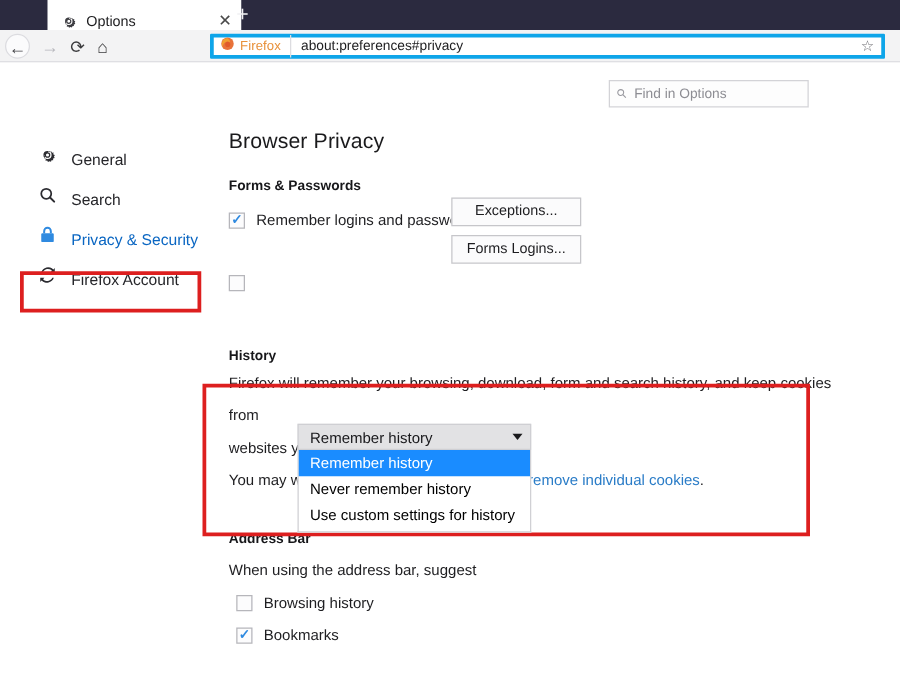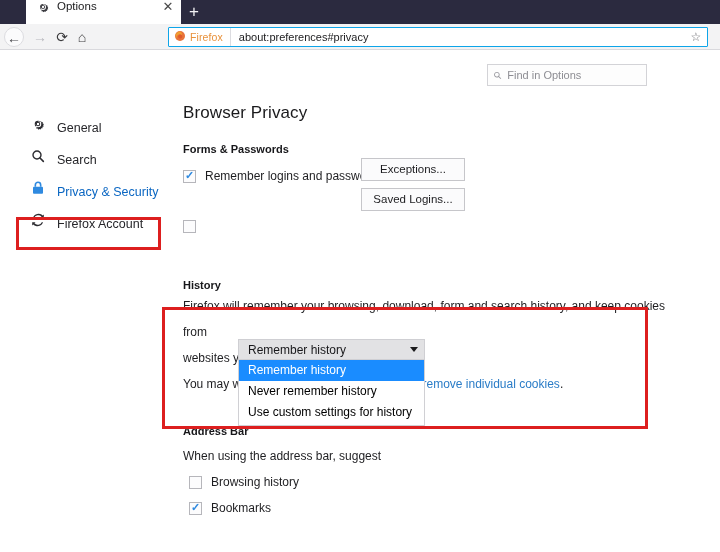--- a/index.html
+++ b/index.html
@@ -10,23 +10,23 @@
     overflow: hidden;
   }
   #app { position: relative; width: 720px; height: 552px; background: #fff; }
 
   
   .tabstrip {
     position: absolute; left: 0; top: 0; width: 720px; height: 24px;
     background: #2b2a3f;
   }
   .tab {
-    position: absolute; left: 26px; top: 0; width: 155px; height: 24px;
+    position: absolute; left: 38px; top: 0; width: 155px; height: 24px;
     background: #ffffff;
-    display: flex; align-items: flex-start; padding: 0 6px 0 10px;
+    display: flex; align-items: flex-end; padding: 0 6px 0 10px;
   }
   .tab-favicon { width: 14px; height: 14px; flex: 0 0 14px; position: relative; }
   .tab-title {
     flex: 1 1 auto; font-size: 11.5px; color: #1b1b1d;
     margin-left: 7px; white-space: nowrap; overflow: hidden;
   }
   .tab-close {
     width: 14px; height: 14px; flex: 0 0 14px; position: relative;
     color: #4a4a4a; font-size: 13px; line-height: 14px; text-align: center;
   }
@@ -45,21 +45,21 @@
     position: absolute; top: 3px; width: 20px; height: 20px;
     text-align: center; line-height: 20px; font-size: 14px; color: #3b3b3d;
   }
   .navbtn.back  { left: 4px;  color: #46464a; border: 1px solid #dcdce0; border-radius: 50%; background: #fbfbfc; }
   .navbtn.fwd   { left: 30px; color: #b8b8bd; }
   .navbtn.reload{ left: 52px; }
   .navbtn.home  { left: 72px; }
 
   .urlbar {
     position: absolute; left: 168px; top: 3px; width: 540px; height: 20px;
-    background: #ffffff; border: 1px solid #0ea5e9; border-radius: 1px;
+    background: #ffffff; border: 3px solid #0ea5e9; border-radius: 1px;
     display: flex; align-items: center;
   }
   .identity {
     display: flex; align-items: center; height: 18px;
     padding: 0 7px 0 5px; border-right: 1px solid #dcdce0;
   }
   .identity-label { font-size: 10.5px; color: #e8913b; margin-left: 4px; letter-spacing: .1px; }
   .url-text {
     flex: 1 1 auto; font-size: 11px; color: #1c1c1e; padding-left: 8px;
     white-space: nowrap; overflow: hidden;
@@ -265,21 +265,21 @@
         <span class="cbx-label">Browsing history</span>
       </div>
       <div class="row" style="margin-top:12px; padding-left:6px">
         <span class="cbx checked"></span>
         <span class="cbx-label">Bookmarks</span>
       </div>
 
     </div>
 
     <div class="btn" style="left:361px; top:108px">Exceptions...</div>
-    <div class="btn" style="left:361px; top:138px">Saved Logins...</div>
+    <div class="btn" style="left:361px; top:138px">Forms Logins...</div>
 
     <div class="redbox-history"></div>
 
     <div class="select-closed">
       <span class="select-value">Remember history</span>
       <span class="caret"></span>
     </div>
     <div class="select-popup">
       <div class="opt active">Remember history</div>
       <div class="opt">Never remember history</div>

